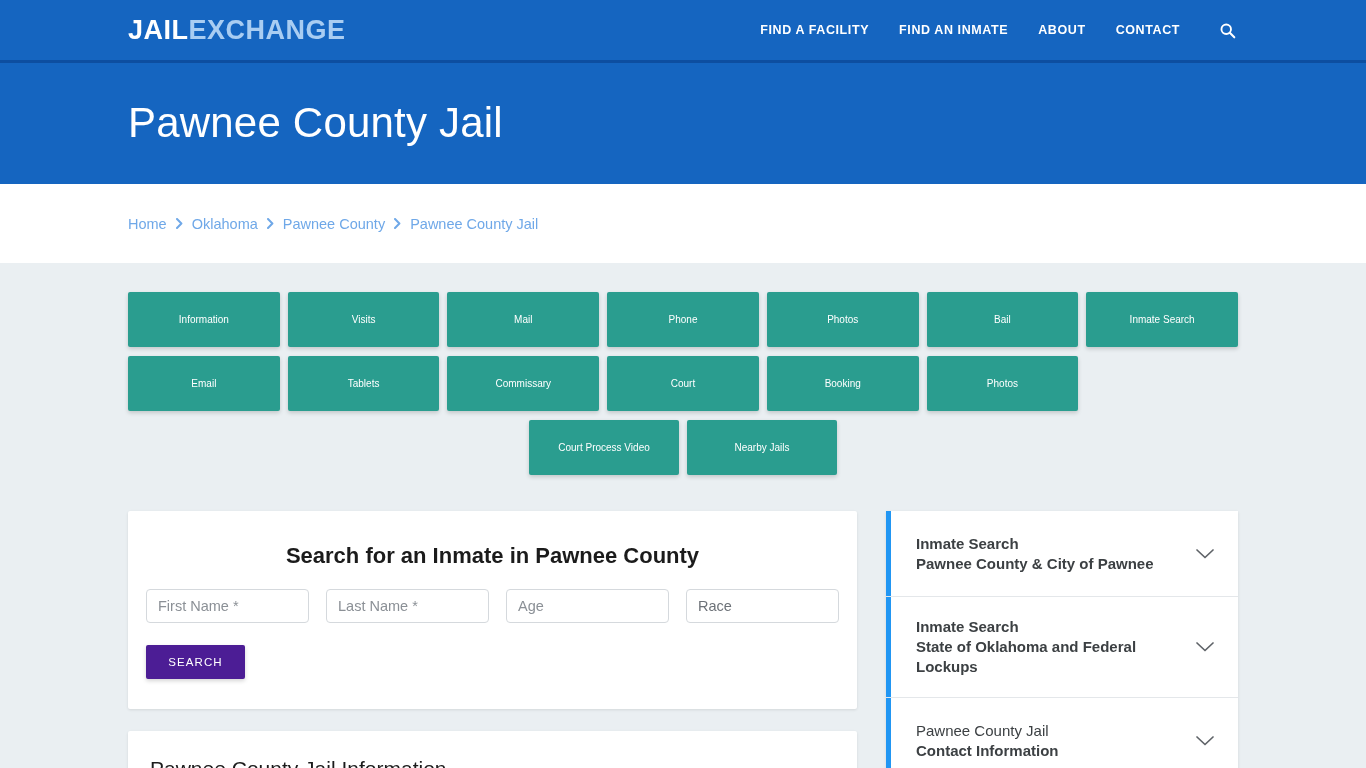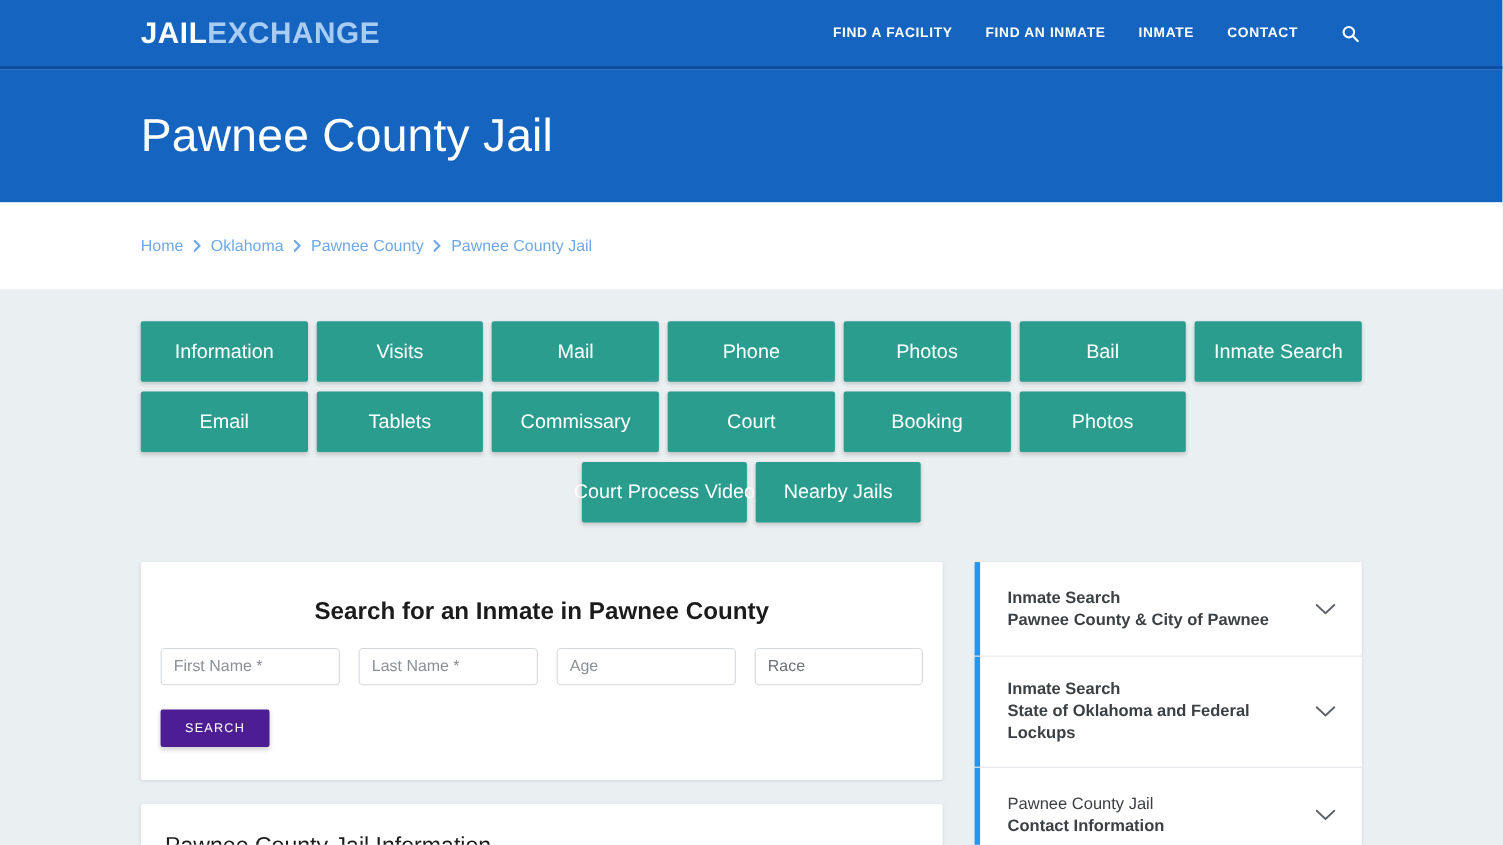--- a/index.html
+++ b/index.html
@@ -106,21 +106,21 @@
   
   .btngrid {
     display: grid;
     grid-template-columns: repeat(7, 1fr);
     gap: 9px 8px;
     padding-top: 29px;
   }
   .tbtn {
     background: #2a9d8f;
     color: #ffffff;
-    font-size: 18px;
+    font-size: 10px;
     height: 55px;
     display: flex;
     align-items: center;
     justify-content: center;
     border-radius: 2px;
     box-shadow: 0 2px 4px rgba(0,0,0,0.17);
     cursor: pointer;
     text-align: center;
     white-space: nowrap;
     padding: 0 4px;
@@ -245,21 +245,21 @@
 </head>
 <body>
 
 <div class="topbar">
   <div class="logo">
     <span class="jail">JAIL</span><span class="exchange">EXCHANGE</span>
   </div>
   <div class="nav">
     <a href="#">FIND A FACILITY</a>
     <a href="#">FIND AN INMATE</a>
-    <a href="#">INMATE</a>
+    <a href="#">ABOUT</a>
     <a href="#">CONTACT</a>
     <span class="search-icon-btn">
       <svg width="17" height="17" viewBox="0 0 20 20" fill="none" aria-hidden="true">
         <circle cx="8.5" cy="8.5" r="5.6" stroke="#ffffff" stroke-width="2.2"></circle>
         <line x1="12.7" y1="12.7" x2="18" y2="18" stroke="#ffffff" stroke-width="2.4" stroke-linecap="round"></line>
       </svg>
     </span>
   </div>
 </div>
 

